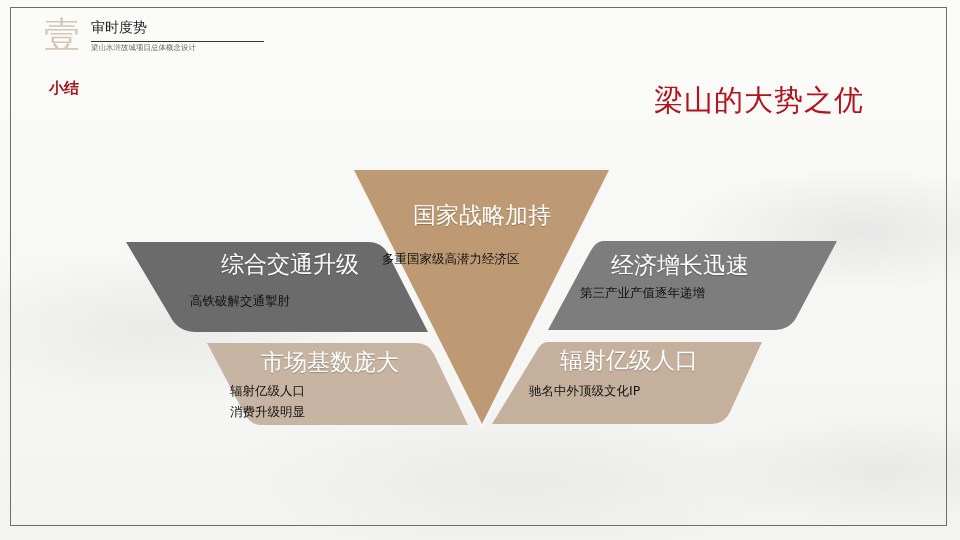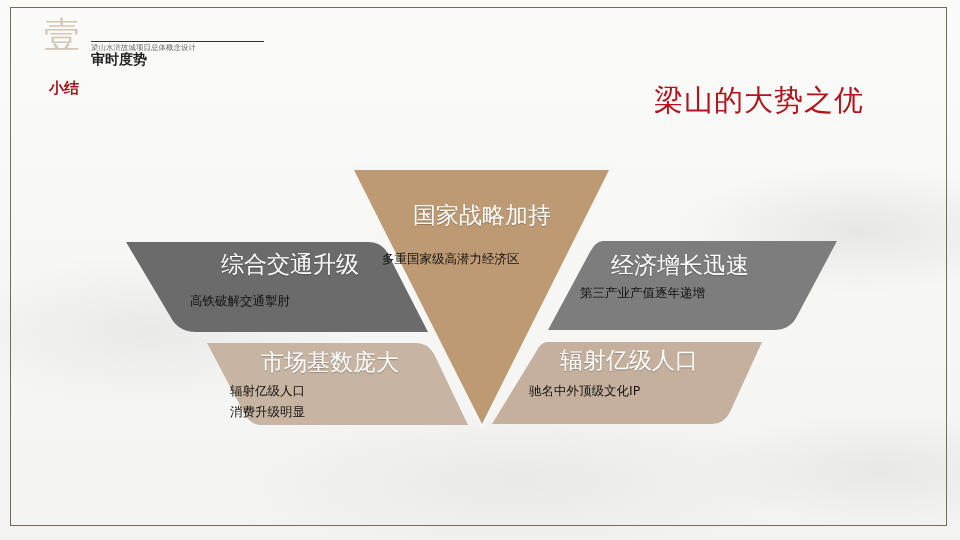--- a/index.html
+++ b/index.html
@@ -22,21 +22,21 @@
       border: 1.5px solid #7a6a5e; box-sizing: border-box;
     }
     .num-char {
       position: absolute; left: 44px; top: 17px;
       font-family: "DejaVu Serif", "Liberation Serif", serif;
       font-size: 36px; color: #d5c6b6; line-height: 1;
     }
     .sec-title {
       position: absolute; left: 91px; top: 20px;
       font-family: "DejaVu Serif", "Liberation Serif", serif;
-      font-size: 14px; font-weight: bold; color: #222; line-height: 1; margin-top: 32px;
+      font-size: 14px; font-weight: normal; color: #222; line-height: 1;
     }
     .sec-rule {
       position: absolute; left: 91px; top: 41px; width: 173px; height: 1px; background: #333;
     }
     .sec-sub {
       position: absolute; left: 91px; top: 44px;
       font-family: "DejaVu Serif", "Liberation Serif", serif;
       font-size: 7.5px; color: #666; line-height: 1;
     }
     .summary {

